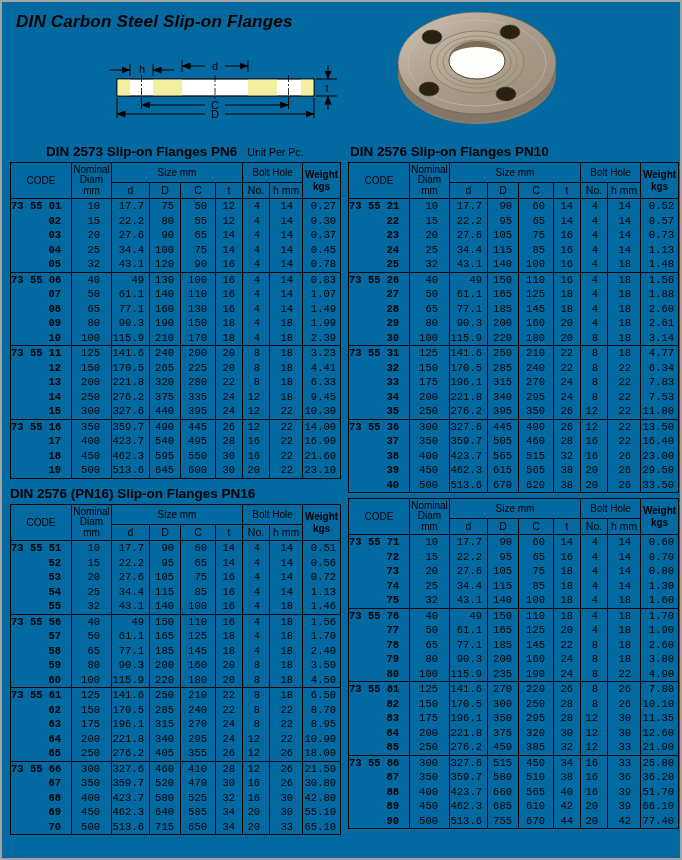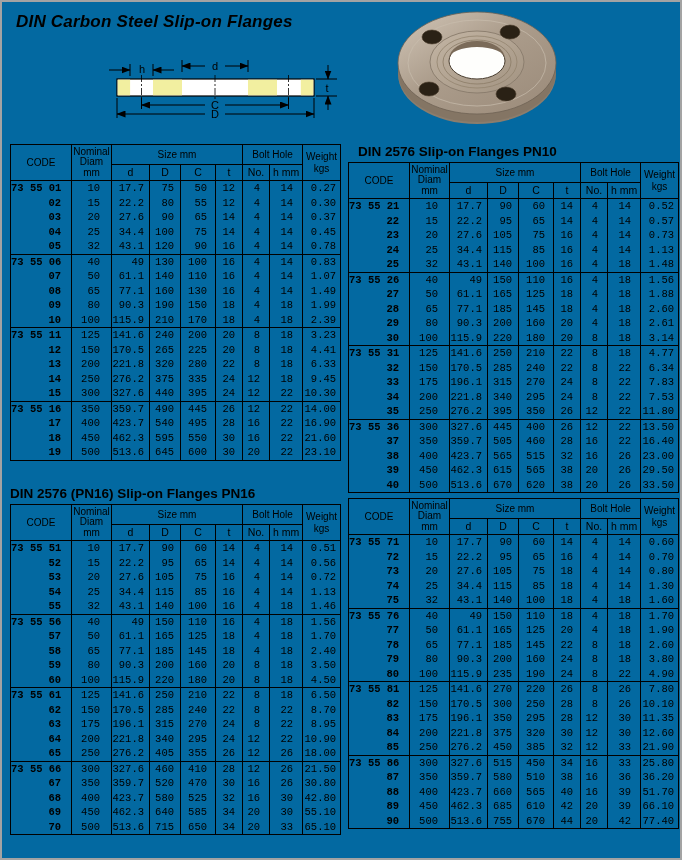--- a/index.html
+++ b/index.html
@@ -17,36 +17,36 @@
   .photo   { position:absolute; left:390px; top:4px; }
 
   .tbl-section { position:absolute; width:330px; }
   #t0 { left:8px;   top:142px; }
   #t1 { left:346px; top:142px; }
   #t2 { left:8px;   top:484px; }
   #t3 { left:346px; top:496px; }
 
   .tbl-title { margin:0 0 3px 0; font-size:13.5px; font-weight:bold; white-space:nowrap; }
   #t0 .tbl-title { margin-left:36px; }
-  #t3 .tbl-title, #t1 .tbl-title { margin-left:10px; }
+  #t3 .tbl-title, #t1 .tbl-title { margin-left:2px; }
   .unit-note { font-weight:normal; font-size:10.5px; margin-left:10px; }
 
   table.dtable { border-collapse:collapse; table-layout:fixed; width:330px;
                  border:1.6px solid #000; font-size:10.5px; }
   .dtable col.w0{width:61px}.dtable col.w1{width:40px}.dtable col.w2{width:38px}
   .dtable col.w3{width:31px}.dtable col.w4{width:35px}.dtable col.w5{width:27px}
   .dtable col.w6{width:27px}.dtable col.w7{width:33px}.dtable col.w8{width:38px}
 
   .dtable th { border:1px solid #000; font-weight:normal; text-align:center;
                padding:0; line-height:1.1; }
   .dtable thead { border-bottom:1.6px solid #000; }
   .dtable thead tr.hr1 th { height:19px; font-size:10px; }
   .dtable thead tr.hr2 th { height:15px; font-size:10.5px; }
   .dtable th.h-nominal { font-size:8.5px; white-space:pre-line; line-height:1.05; }
-  .dtable th.h-weight  { font-size:9px;  white-space:pre-line; line-height:1.15; }
+  .dtable th.h-weight  { font-size:9px;  white-space:pre-line; line-height:1.15;font-weight:bold; }
 
   .dtable td { border-left:1px solid #000; border-right:1px solid #000;
                border-top:none; border-bottom:none;
                padding:0; height:14.5px; line-height:14.5px; white-space:nowrap; }
   .dtable tbody.grp { border-top:1.6px solid #000;font-family:Liberation Mono, monospace; }
 
   .dtable td.c0 { text-align:right; padding-right:10px; font-weight:bold; }
   .dtable td.c1 { text-align:right; padding-right:11px; }
   .dtable td.c2 { text-align:right; padding-right:5px;  }
   .dtable td.c3 { text-align:right; padding-right:6px;  }
@@ -159,20 +159,21 @@
       <g fill="#2a2115" stroke="#4a3c2c" stroke-width="0.6">
         <ellipse cx="40" cy="31" rx="10" ry="7"></ellipse>
         <ellipse cx="118" cy="26" rx="10" ry="7"></ellipse>
         <ellipse cx="37" cy="83" rx="10" ry="7"></ellipse>
         <ellipse cx="114" cy="88" rx="10" ry="7"></ellipse>
       </g>
     </svg>
   </div>
 
   <section class="tbl-section" id="t0">
+    <h2 class="tbl-title"><span>DIN 2573 Slip-on Flanges PN6</span><span class="unit-note">Unit Per Pc.</span></h2>
     <div class="tbl-holder">
         <table class="dtable">
           <colgroup>
             <col class="w0">
             <col class="w1">
             <col class="w2">
             <col class="w3">
             <col class="w4">
             <col class="w5">
             <col class="w6">

